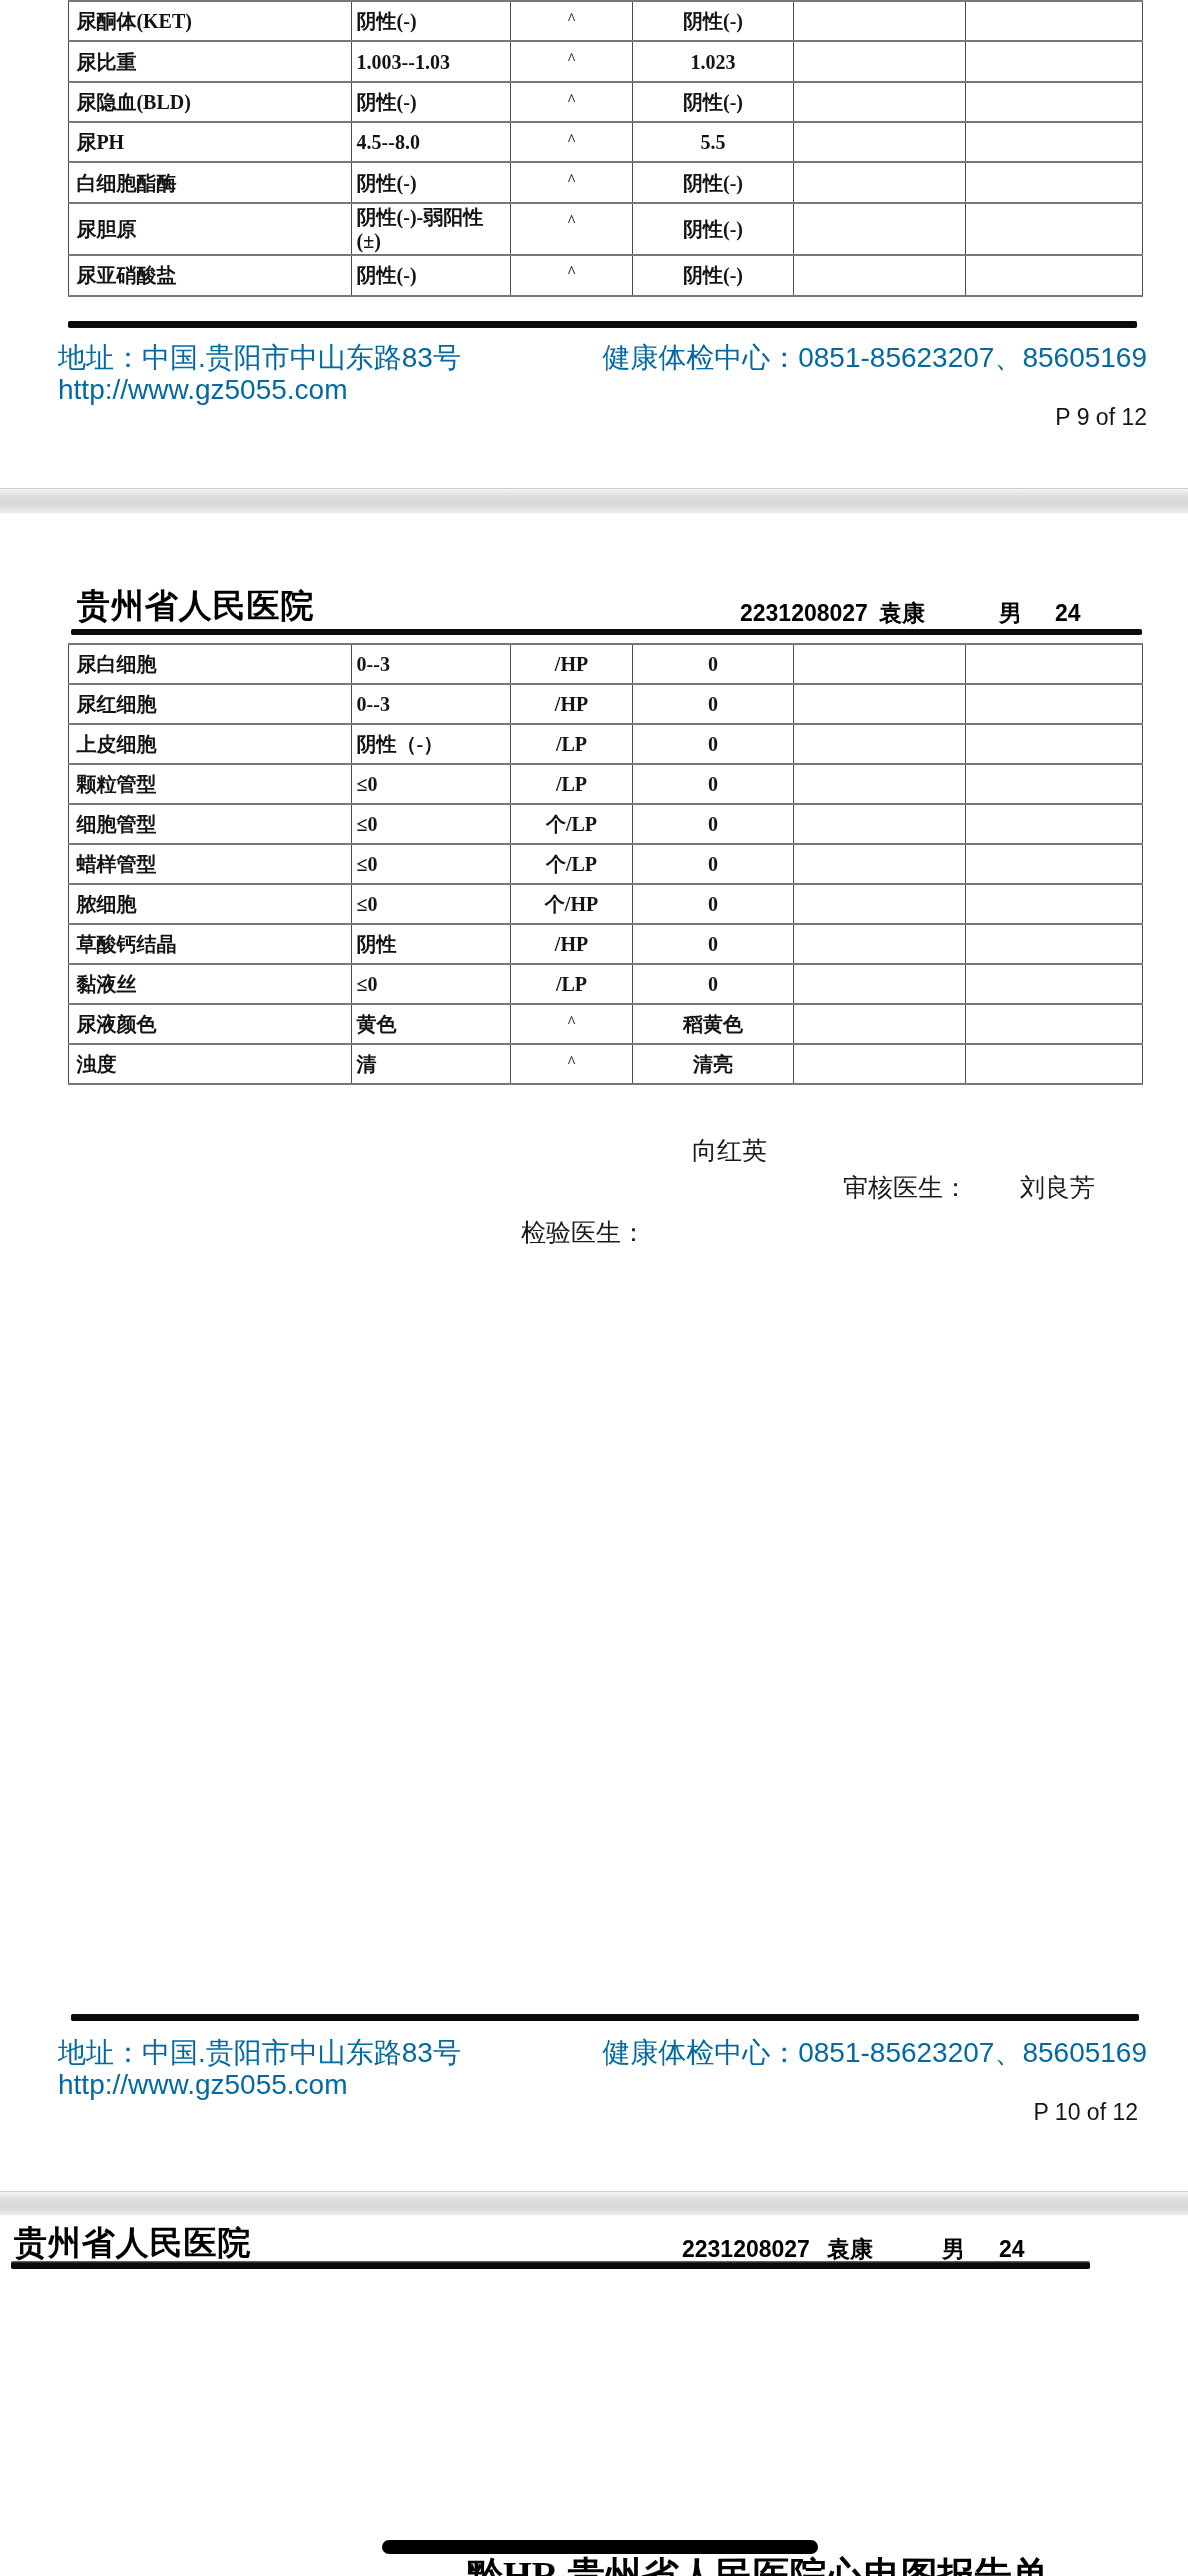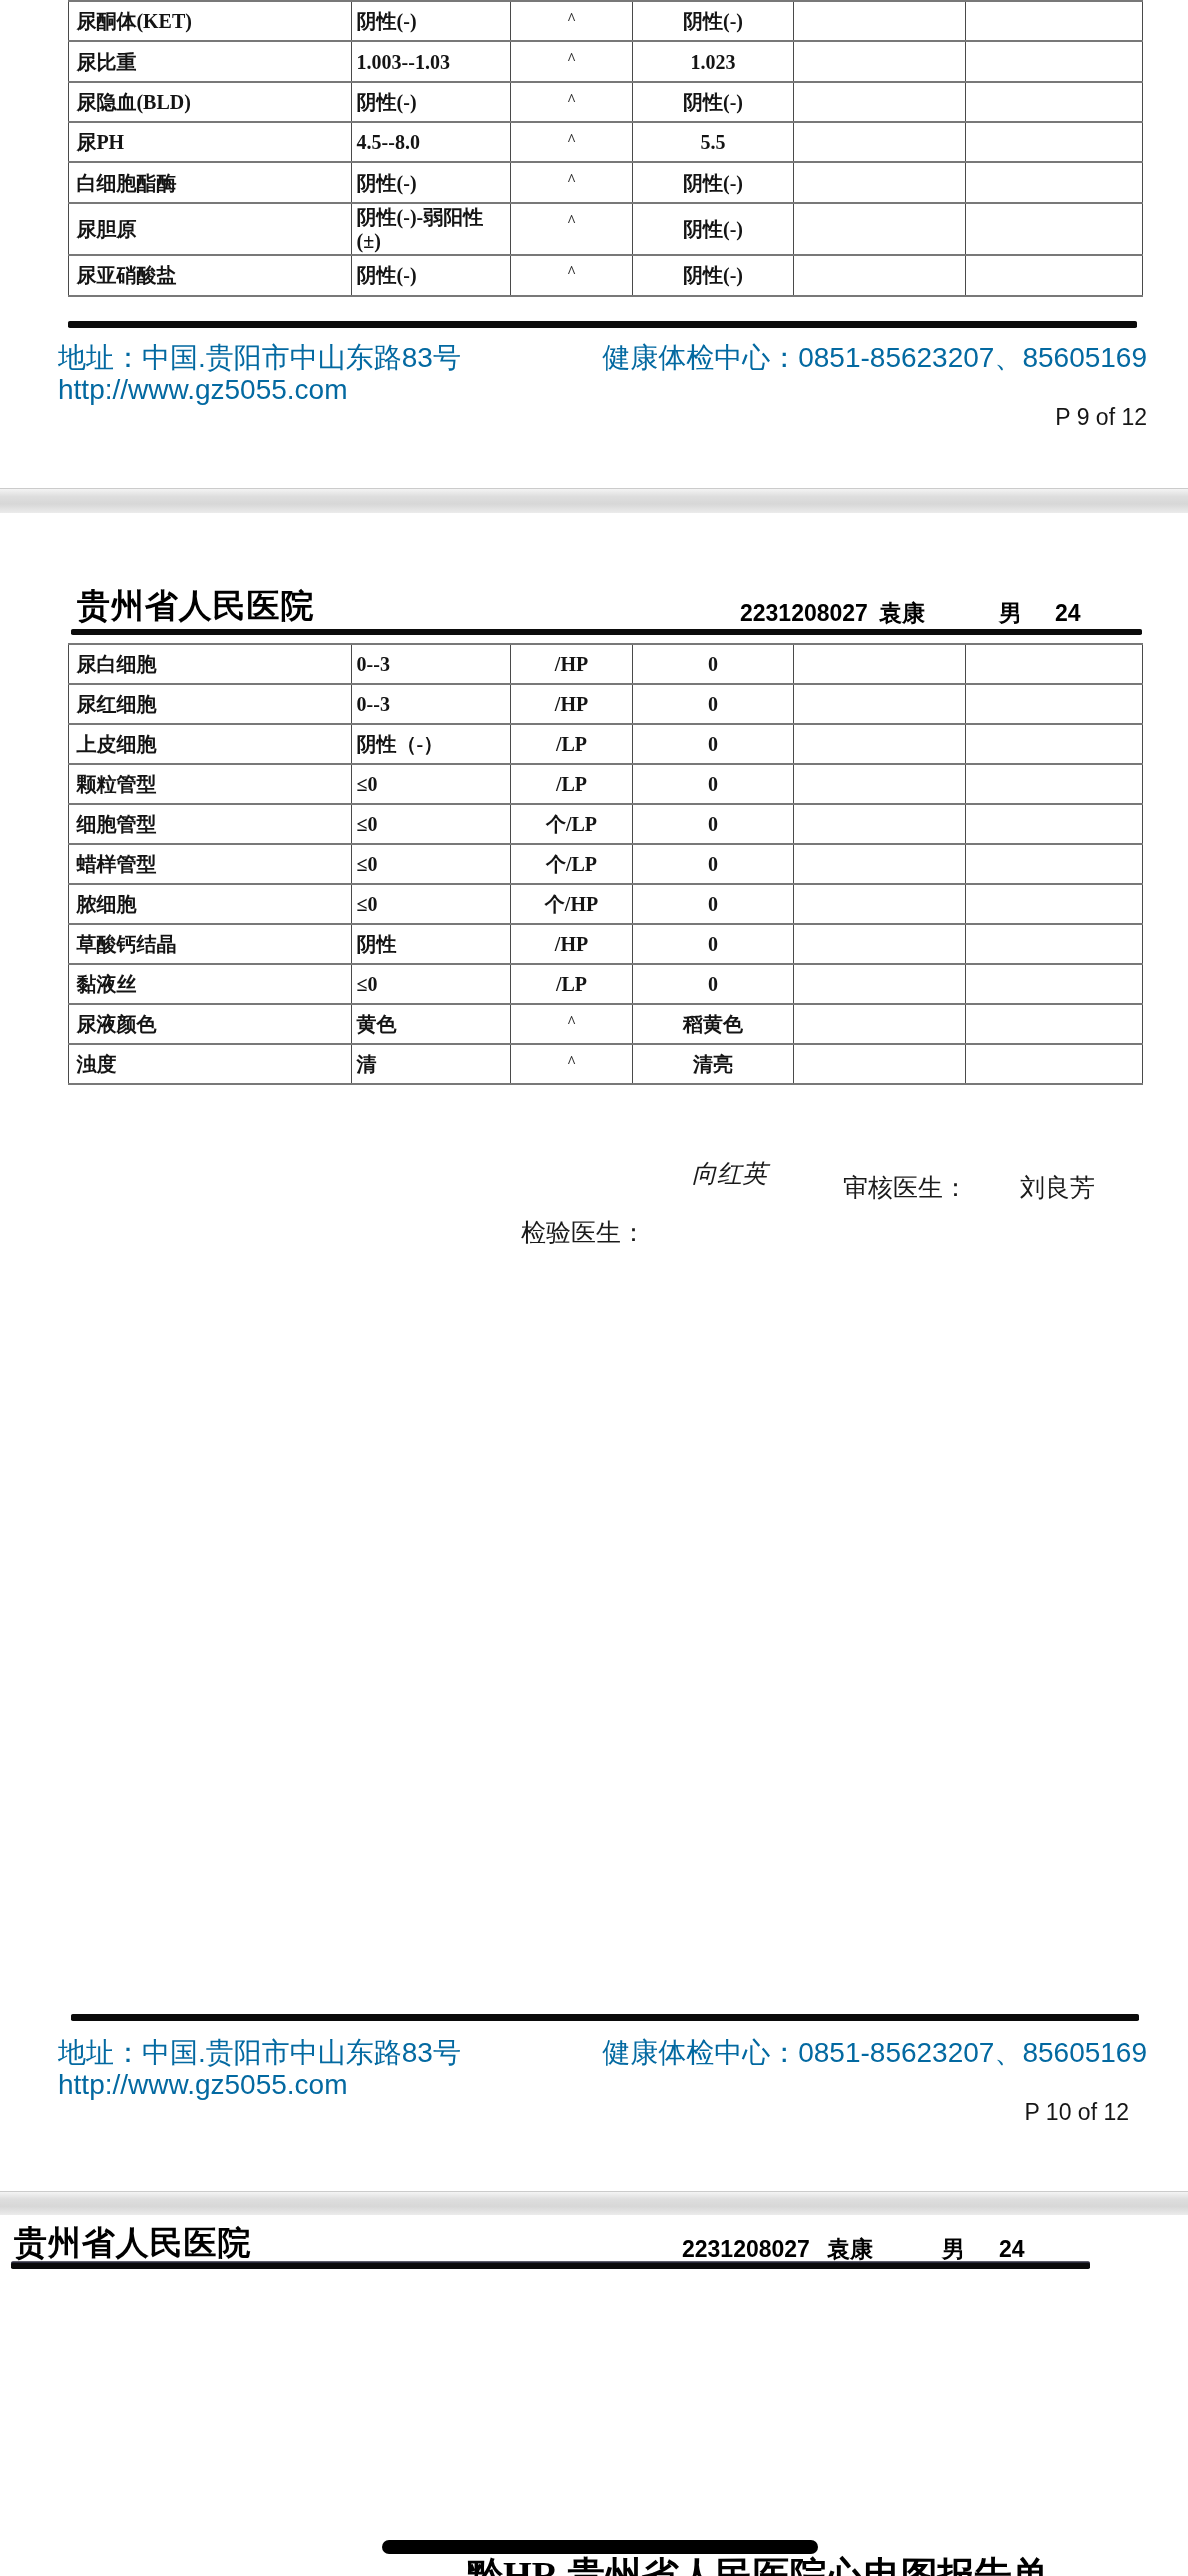--- a/index.html
+++ b/index.html
@@ -261,29 +261,29 @@
             <td class="c1">清</td>
             <td class="c2 caret">^</td>
             <td class="c3">清亮</td>
             <td class="c4"></td>
             <td class="c5"></td>
           </tr>
         </tbody>
     </table>
 
     <span class="docline" style="left:521px;top:661px;margin-top:45px;">检验医生：</span>
-    <span class="docline" style="left:692px;top:647px;font-style:italic;">向红英</span>
+    <span class="docline" style="left:692px;top:624px;">向红英</span>
     <span class="docline" style="left:843px;top:661px;">审核医生：</span>
     <span class="docline" style="left:1020px;top:661px;">刘良芳</span>
 
     <div class="rule" id="p10-frule"></div>
     <div class="footer-text" style="left:58px;top:1527px;">地址：中国.贵阳市中山东路83号</div>
     <div class="footer-text" style="right:41px;top:1527px;">健康体检中心：0851-85623207、85605169</div>
     <div class="footer-text" style="left:58px;top:1559px;">http://www.gz5055.com</div>
-    <div class="pageno" style="right:59px;top:1586px;">P 10 of 12</div>
+    <div class="pageno" style="right:50px;top:1586px;">P 10 of 12</div>
   </section>
 
   <div class="band" id="band2"></div>
 
   <section class="page" id="page11">
     <div class="hospital" id="p11-hospital">贵州省人民医院</div>
     <span class="pt" style="left:682px;top:22px;">2231208027</span>
     <span class="pt" style="left:827px;top:22px;">袁康</span>
     <span class="pt" style="left:942px;top:22px;">男</span>
     <span class="pt" style="left:999px;top:22px;">24</span>

